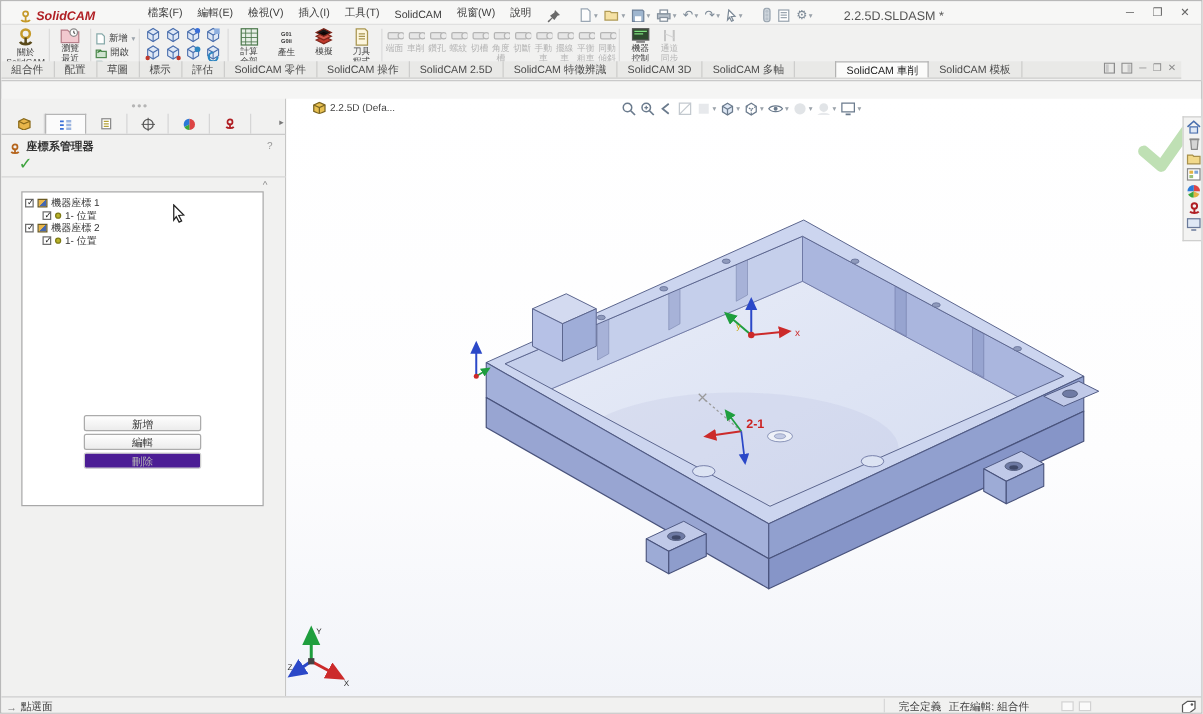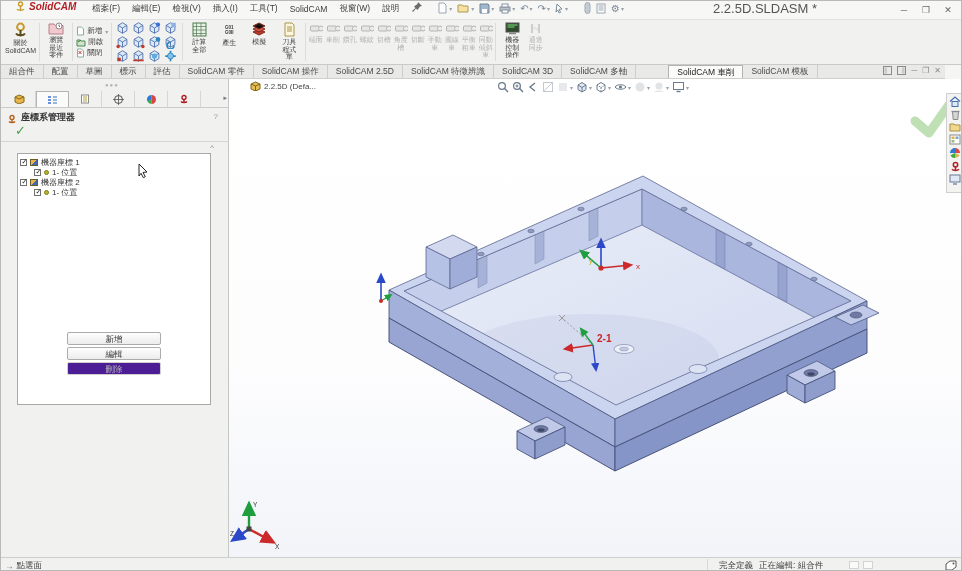--- a/index.html
+++ b/index.html
@@ -1,43 +1,43 @@
 <!DOCTYPE html>
 <html><head>
 <meta charset="utf-8">
 <style>
   html,body{margin:0;padding:0;background:#dcdcdc;}
   *{box-sizing:border-box;font-family:"Liberation Sans","DejaVu Sans",sans-serif;}
   .app{position:relative;width:962px;height:571px;background:#f5f5f4;overflow:hidden;border:1px solid #b9b9b9;}
   
-  .titlebar{position:absolute;left:0;top:0;width:962px;height:19px;background:#f7f7f6;border-bottom:1px solid #e0e0e0;display:flex;align-items:flex-start;}
+  .titlebar{position:absolute;left:0;top:0;width:962px;height:19px;background:#f7f7f6;border-bottom:1px solid #e0e0e0;display:flex;align-items:flex-end;}
   .logo{display:flex;align-items:center;gap:3px;padding:0 10px 0 14px;}
   .logo-text{color:#b01f24;font-weight:bold;font-size:10px;font-style:italic;}
-  .menus{display:flex;align-items:center;}
+  .menus{display:flex;align-items:center;margin-left:26px;}
   .menu-item{font-size:8.5px;color:#3c3c3c;padding:2px 6px;cursor:default;}
   .pin{width:12px;height:12px;margin:0 6px;}
   .qat{display:flex;align-items:center;gap:1px;margin-left:6px;}
   .qat-btn{display:flex;align-items:center;padding:1px 2px;color:#8a97a5;}
   .caret::after{content:"▾";font-size:6px;color:#9aa2aa;margin-left:1px;}
-  .wintitle{position:absolute;left:674px;width:180px;text-align:center;font-size:13px;color:#555;}
+  .wintitle{position:absolute;left:624px;width:180px;text-align:center;font-size:10px;color:#555;}
   .winctrl{position:absolute;right:4px;top:0;display:flex;}
   .winctrl span{width:22px;height:18px;text-align:center;font-size:9px;color:#666;line-height:18px;}
   
   .ribbon{position:absolute;left:0;top:19px;width:962px;height:45px;background:#f1f1f0;border-bottom:1px solid #c9c9c9;display:flex;align-items:stretch;padding:1px 2px;}
   .rb-sep{width:1px;background:#dcdcdb;margin:2px 1px;}
   .rb-big{display:flex;flex-direction:column;align-items:center;justify-content:flex-start;padding:1px 2px;min-width:30px;}
   .rb-label{font-size:7px;line-height:7.5px;color:#3f3f3f;white-space:pre-line;text-align:center;margin-top:1px;}
   .rb-label.dis{color:#b3b3b3;}
   .fileops{display:flex;flex-direction:column;justify-content:center;gap:1px;padding:0 2px;}
   .fileop{display:flex;align-items:center;gap:2px;font-size:7.5px;color:#3f3f3f;}
   .cubes{display:grid;grid-template-columns:repeat(4,16px);grid-auto-rows:14px;gap:0px;align-content:center;padding:0 2px;}
   .gcode{font-size:4.5px;line-height:5px;font-weight:bold;color:#333;white-space:pre-line;text-align:center;height:16px;display:flex;align-items:center;}
   .rb-small{min-width:17px;padding:1px 0;}
   
-  .tabrow{position:absolute;left:0;top:64px;width:944px;height:14px;background:#e9e9e7;border-bottom:1px solid #cfcfce;display:flex;align-items:center;}
+  .tabrow{position:absolute;left:0;top:48px;width:944px;height:14px;background:#e9e9e7;border-bottom:1px solid #cfcfce;display:flex;align-items:center;}
   .tab{font-size:8.5px;color:#4a4a4a;padding:1px 8px 1px 8px;border-right:1px solid #cdcdcc;height:13px;line-height:11px;}
   .tab.active{background:#fbfbfa;border:1px solid #b3b3b2;border-bottom:none;color:#222;margin-left:32px;}
   .tabrow-ctrl{position:absolute;right:4px;top:1px;display:flex;gap:5px;align-items:center;color:#8b8b8b;font-size:8px;}
   
   .main{position:absolute;left:0;top:78px;width:962px;height:478px;display:flex;}
   .panel{position:relative;width:228px;height:478px;background:#f1f1f0;border-right:1px solid #c6c6c5;}
   .grip{position:absolute;left:104px;top:3px;color:#b5b5b5;font-size:6px;letter-spacing:1px;}
   .ptabs{position:absolute;left:0;top:12px;width:228px;height:17px;border-bottom:1px solid #cacaca;display:flex;align-items:flex-end;padding-left:2px;}
   .ptab{width:33px;height:16px;display:flex;align-items:center;justify-content:center;border-right:1px solid #d6d6d6;}
   .ptab.active{background:#fbfbfb;border:1px solid #b5b5b5;border-bottom:none;}

